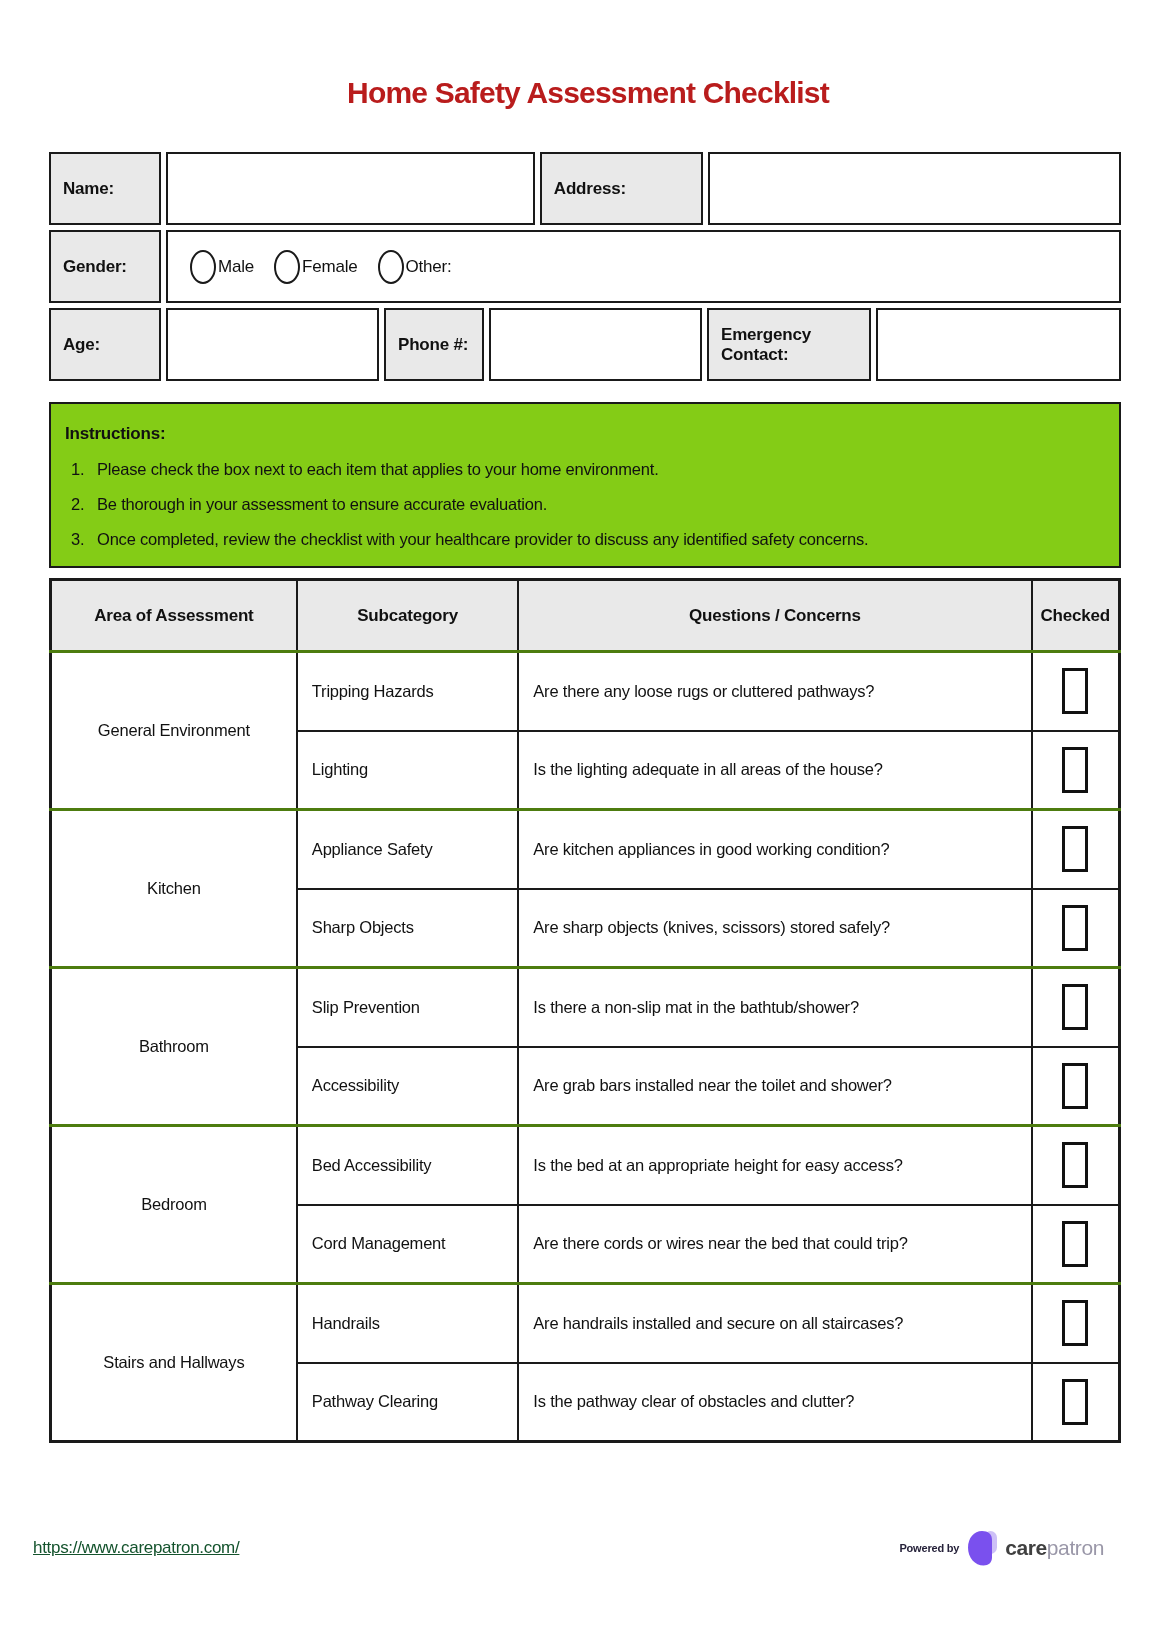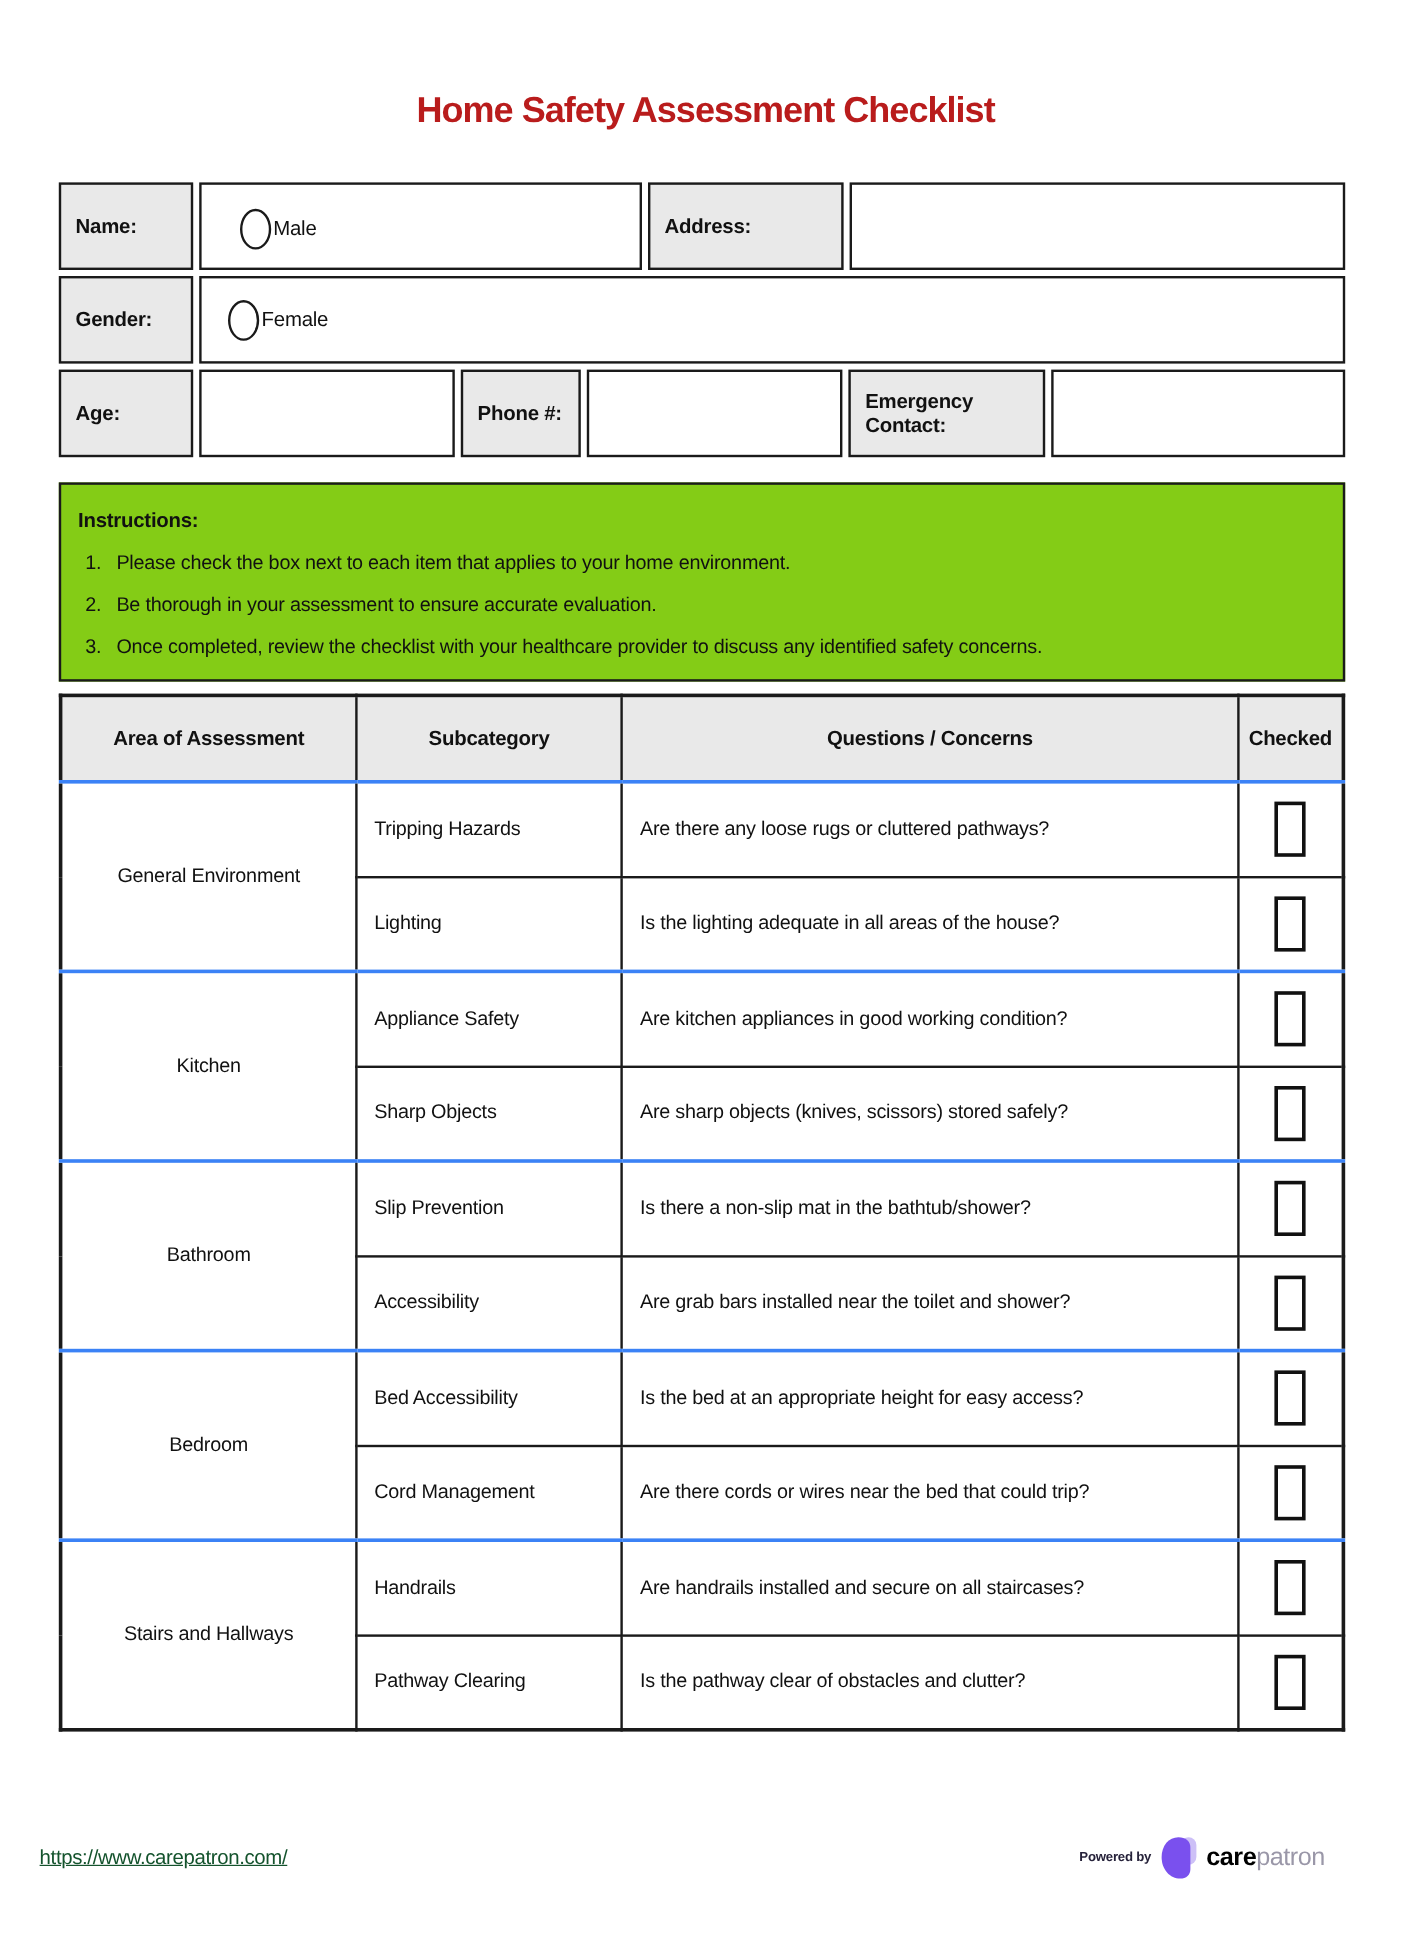--- a/index.html
+++ b/index.html
@@ -31,21 +31,21 @@
   .w-112 { width:112px; }
   .w-100 { width:100px; }
   .w-163 { width:163px; }
   .w-152 { width:164px; }
   .g-369 { flex-grow:369; }
   .g-417 { flex-grow:417; }
   .g-220 { flex-grow:220; }
   .g-258 { flex-grow:258; }
   .g-full { flex-grow:1; }
 
-  .gender-options { display:flex; align-items:center; gap:42px; padding-left:10px;flex-direction:column; }
+  .gender-options { display:flex; align-items:center; gap:20px; padding-left:10px; }
   .gender-option { display:flex; align-items:center; gap:2px; font-size:17px; }
   .radio {
     width:26px; height:34px; border:2px solid #1a1a1a;
     border-radius:50%; background:#fff; flex:0 0 auto;
   }
 
   
   .instructions {
     position:absolute; left:49px; top:402px; width:1072px; height:166px;
     border:2px solid #1a1a1a; background:#84cc16; padding:20px 14px;
@@ -67,36 +67,36 @@
   }
   .col-area { width:247px; }
   .col-sub  { width:222px; }
   .col-q    { width:515px; }
   .col-chk  { width:88px; }
   .checklist-table tbody td { height:79px; background:#fff; }
   td.area-cell { background:#e9e9e9; text-align:center; vertical-align:middle; }
   td.sub-cell  { padding-left:14px; }
   td.q-cell    { padding-left:14px; }
   td.check-cell { text-align:center; vertical-align:middle; }
-  tr.group-start td { border-top:3px solid #3b82f6; }
+  tr.group-start td { border-top:3px solid #4d7c0f; }
   .checkbox {
     display:inline-block; width:26px; height:46px;
     border:3px solid #111; background:#fff; vertical-align:middle;
   }
 
   
   .footer-link {
     position:absolute; left:33px; top:1538px;
     font-size:17px; color:#14532d; text-decoration:underline; letter-spacing:-0.3px;
   }
   .brand { position:absolute; right:72px; top:1528px; display:flex; align-items:center; }
   .powered-by { font-size:11px; color:#26223a; font-weight:bold; margin-right:8px; }
   .brand-icon { margin-right:6px; position:relative; width:32px; height:40px; }
   .brand-text { font-size:21px; letter-spacing:-0.4px; }
-  .brand-care { font-weight:bold; color:#000000; }
+  .brand-care { font-weight:bold; color:#404040; }
   .brand-patron { color:#9a97a8; }
 </style>
 </head>
 <body>
 
 <div class="page">
 
   <div class="doc-title">Home Safety Assessment Checklist</div>
 
   <div class="info-block">

